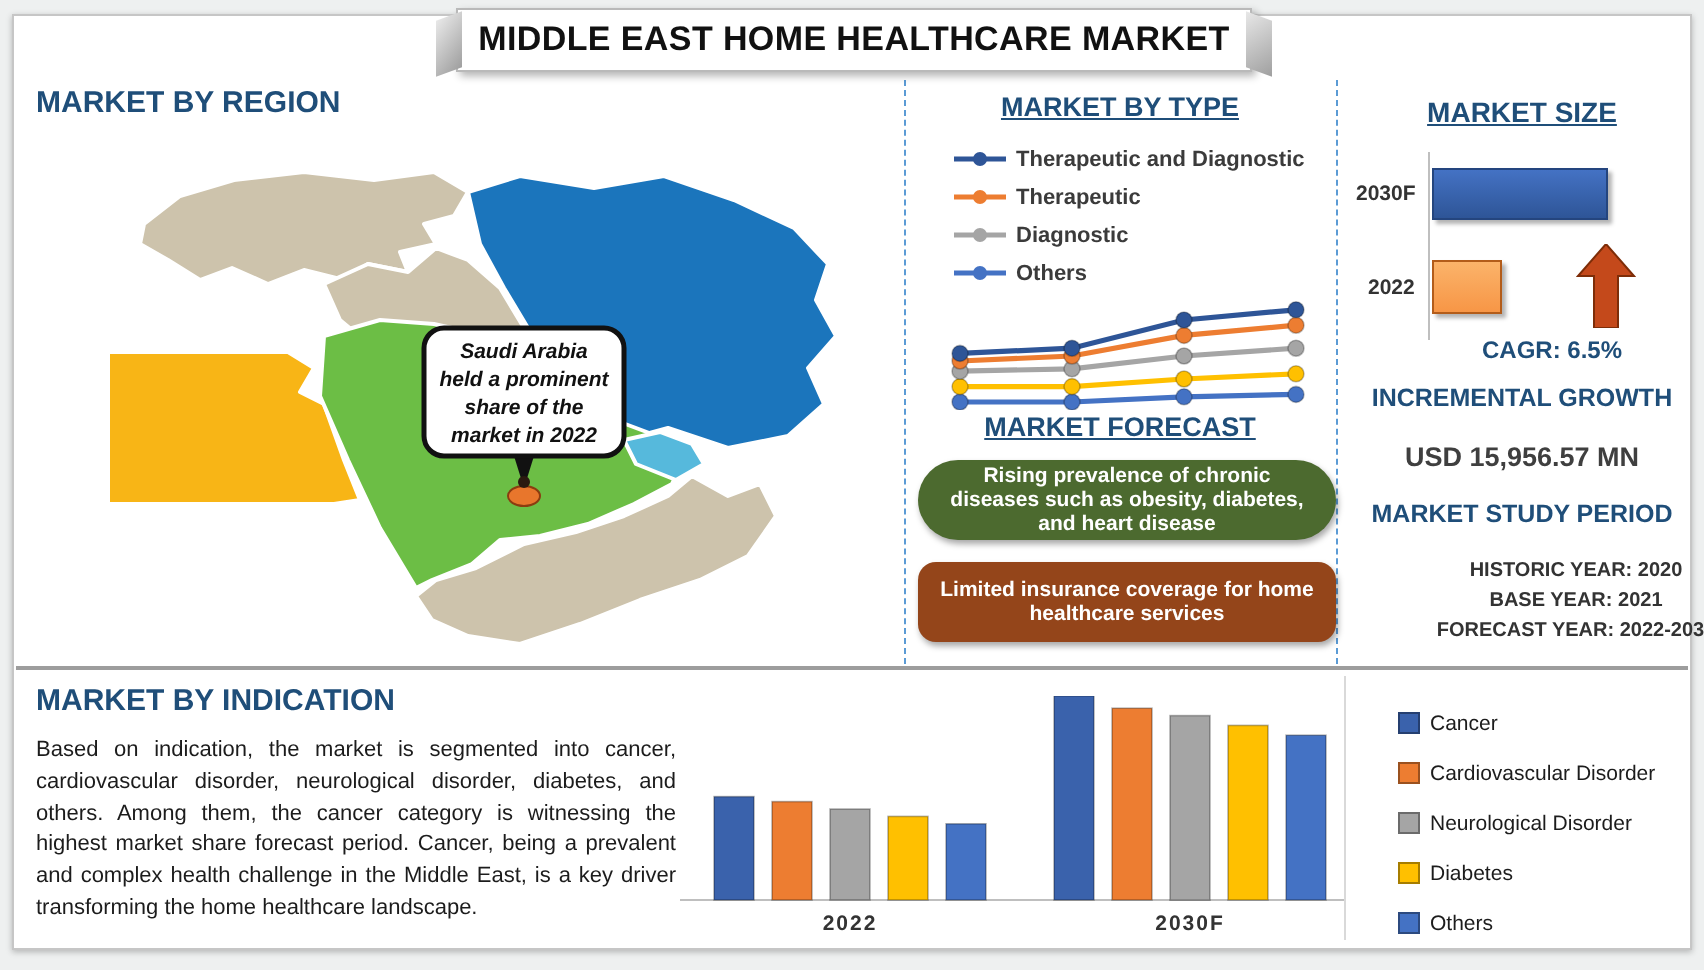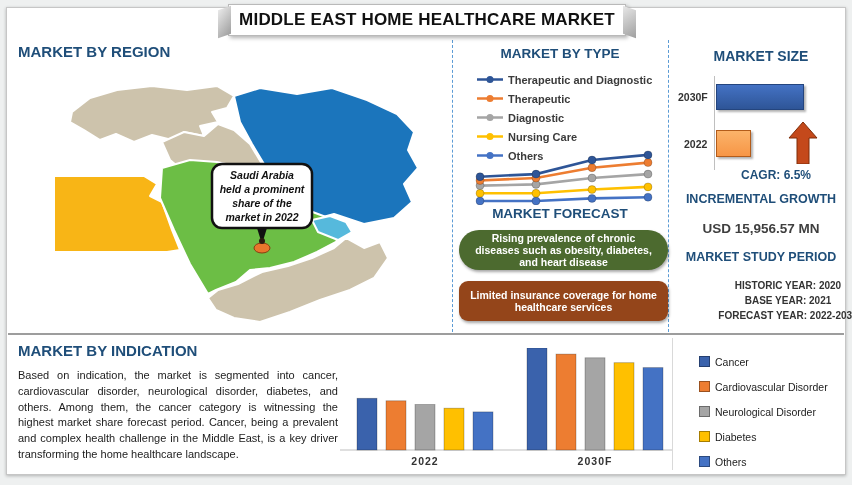--- a/index.html
+++ b/index.html
@@ -22,21 +22,21 @@
     display:flex;align-items:center;justify-content:center;
   }
   .banner .fold-l,.banner .fold-r{
     position:absolute;top:3px;width:13px;height:28px;background:linear-gradient(135deg,#e8e8e8,#9f9f9f);
   }
   .banner .fold-l{left:-11px;transform:skewY(-20deg);}
   .banner .fold-r{right:-11px;transform:skewY(20deg);}
   .banner-title{font-size:17px;font-weight:700;color:#111;letter-spacing:.2px;}
   .sec-head{color:#1F4E79;font-weight:700;}
   .h-left{position:absolute;font-size:15px;}
-  .h-mid{position:absolute;text-align:center;font-size:13.5px;}
+  .h-mid{position:absolute;text-align:center;font-size:13.5px;text-decoration:underline;}
   
   .vdash{position:absolute;top:40px;height:292px;width:0;border-left:1px dashed #5B9BD5;}
   .vd1{left:452px}.vd2{left:668px}
   .hsep{position:absolute;left:8px;top:333px;width:836px;height:2px;background:#9d9d9d;}
   
   .type-legend{position:absolute;left:477px;top:70px;}
   .tl-item{display:flex;align-items:center;height:19px;}
   .tl-item .lbl{font-size:11px;font-weight:700;color:#3b3b3b;margin-left:5px;}
   
   .dyn-box{
@@ -124,27 +124,20 @@
         <circle cx="13" cy="4.5" r="3.5" fill="#ED7D31"></circle>
       </svg>
       <span class="lbl">Therapeutic</span>
     </div>
     <div class="tl-item">
       <svg width="26" height="9">
         <line x1="0" y1="4.5" x2="26" y2="4.5" stroke="#A5A5A5" stroke-width="2.5"></line>
         <circle cx="13" cy="4.5" r="3.5" fill="#A5A5A5"></circle>
       </svg>
       <span class="lbl">Diagnostic</span>
-    </div>
-    <div class="tl-item">
-      <svg width="26" height="9">
-        <line x1="0" y1="4.5" x2="26" y2="4.5" stroke="#FFC000" stroke-width="2.5"></line>
-        <circle cx="13" cy="4.5" r="3.5" fill="#FFC000"></circle>
-      </svg>
-      <span class="lbl">Nursing Care</span>
     </div>
     <div class="tl-item">
       <svg width="26" height="9">
         <line x1="0" y1="4.5" x2="26" y2="4.5" stroke="#4472C4" stroke-width="2.5"></line>
         <circle cx="13" cy="4.5" r="3.5" fill="#4472C4"></circle>
       </svg>
       <span class="lbl">Others</span>
     </div>
   </div>
 

